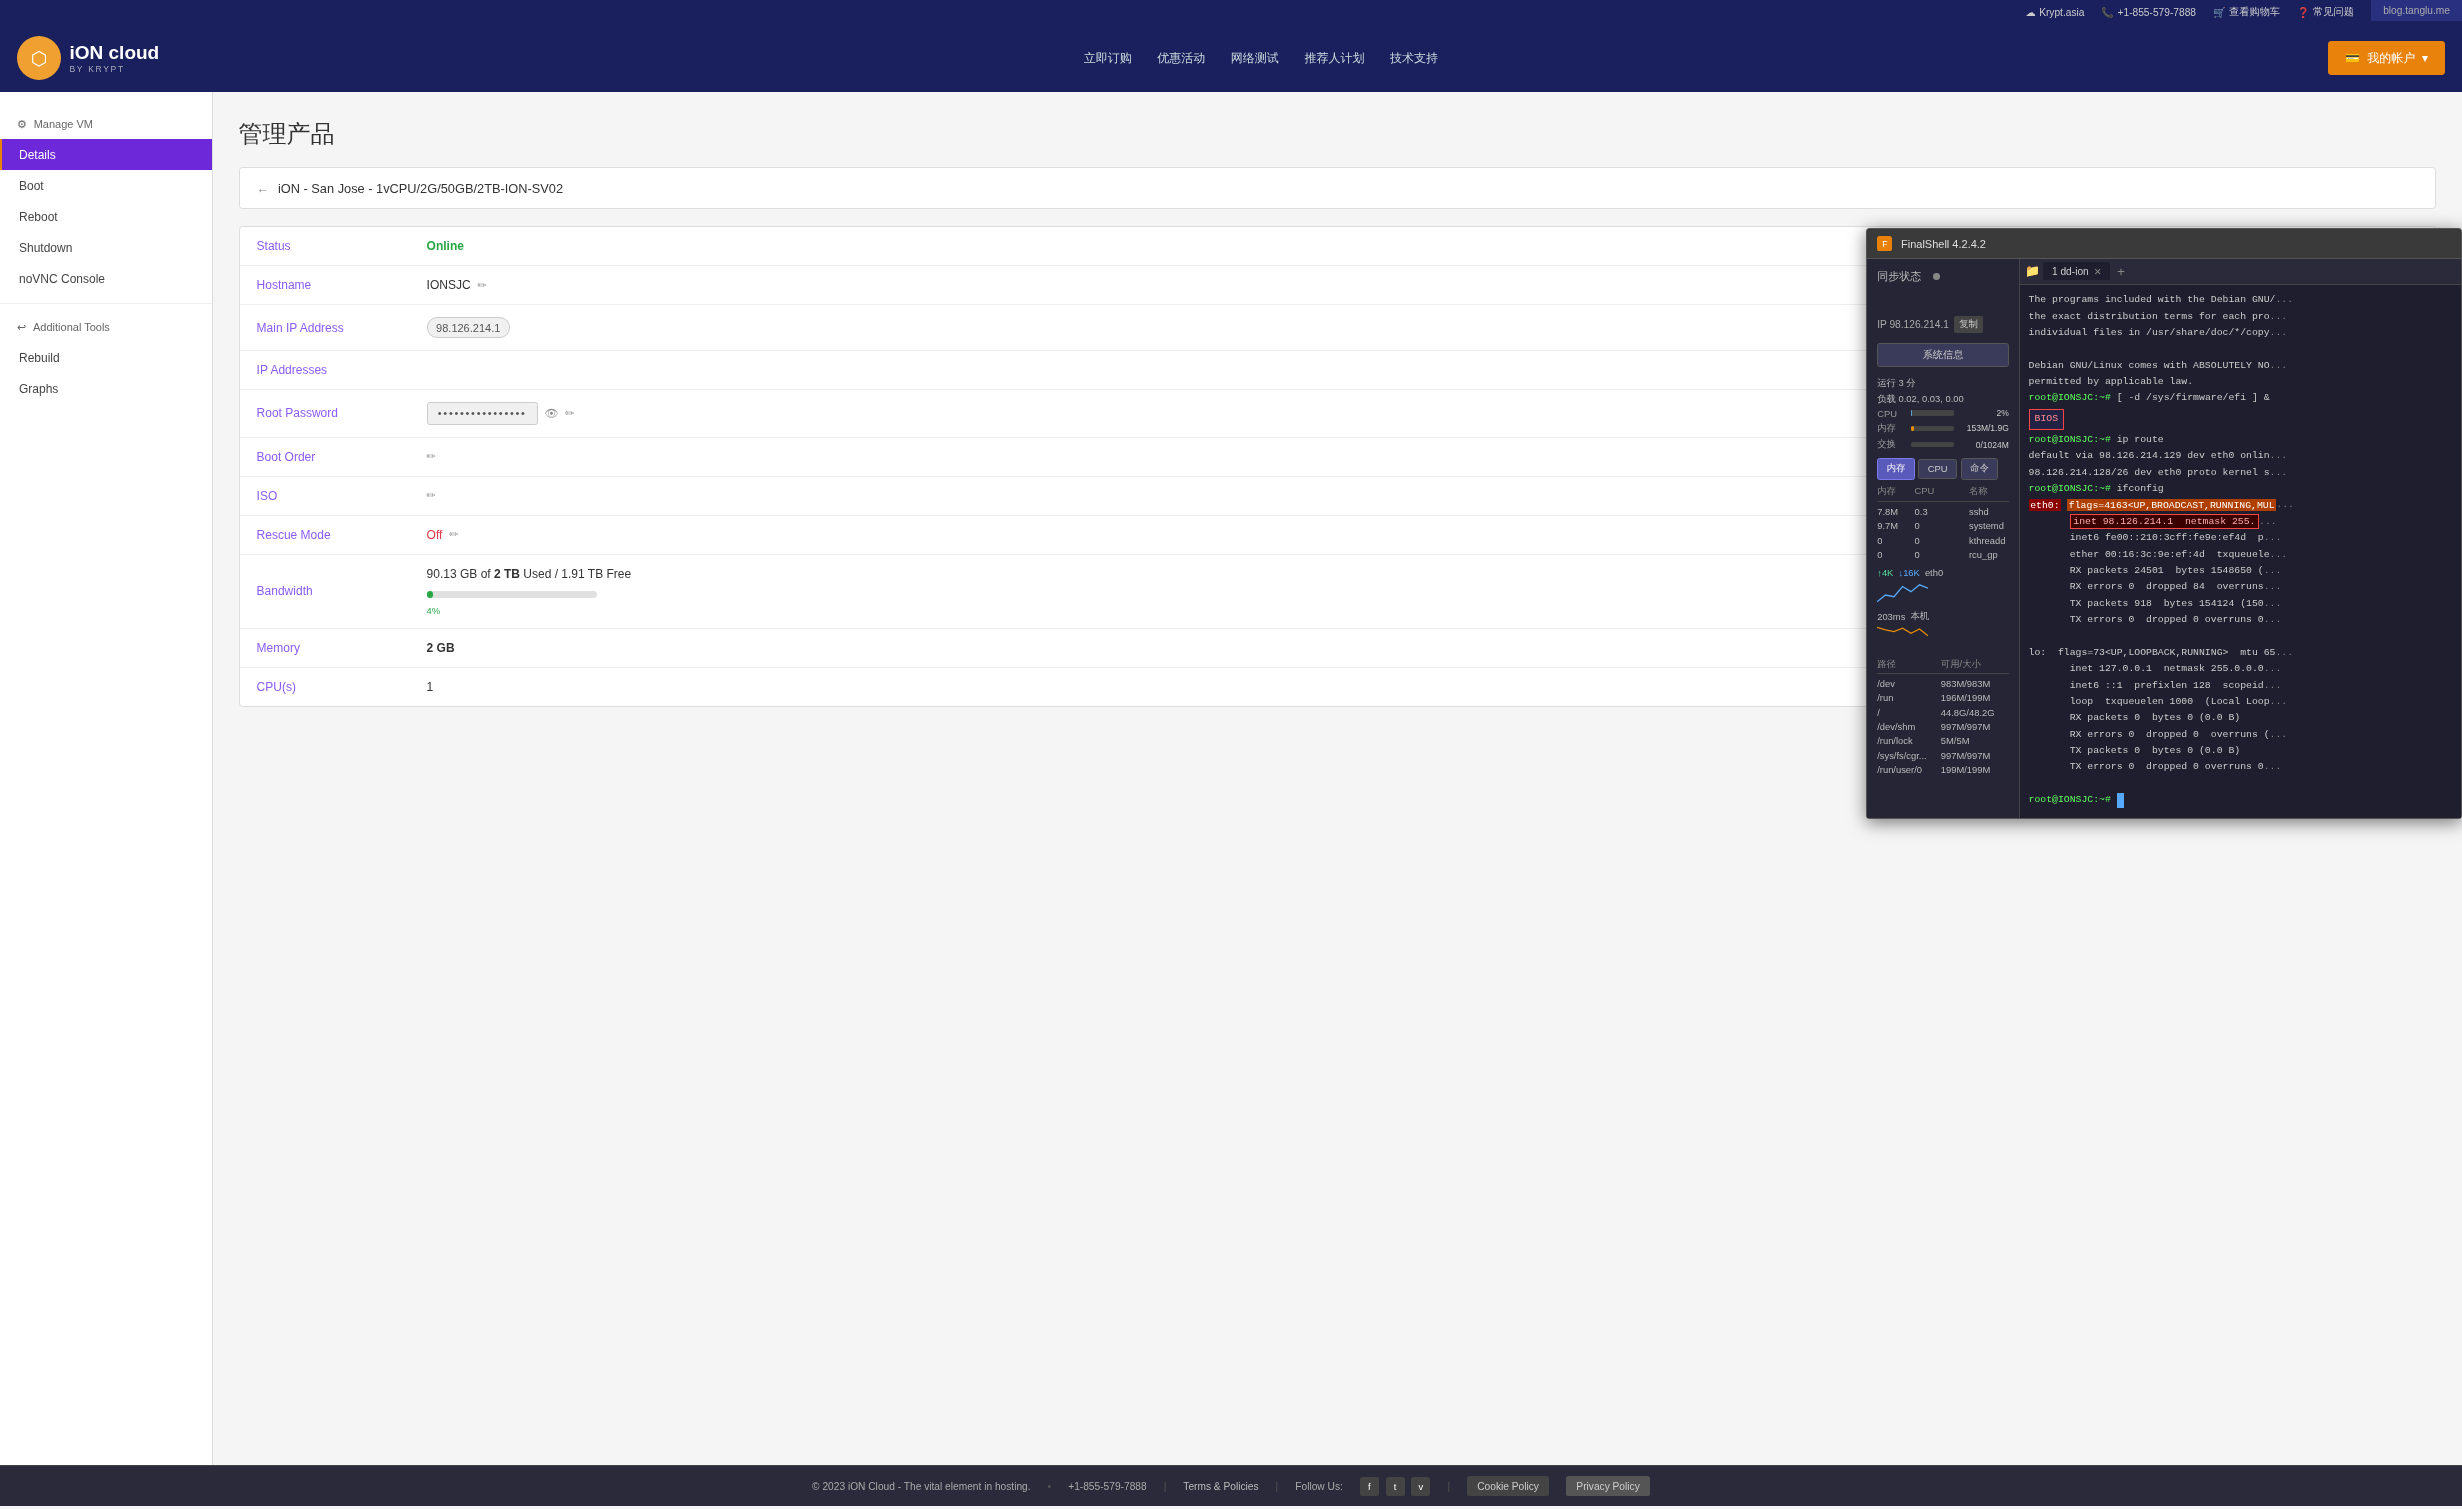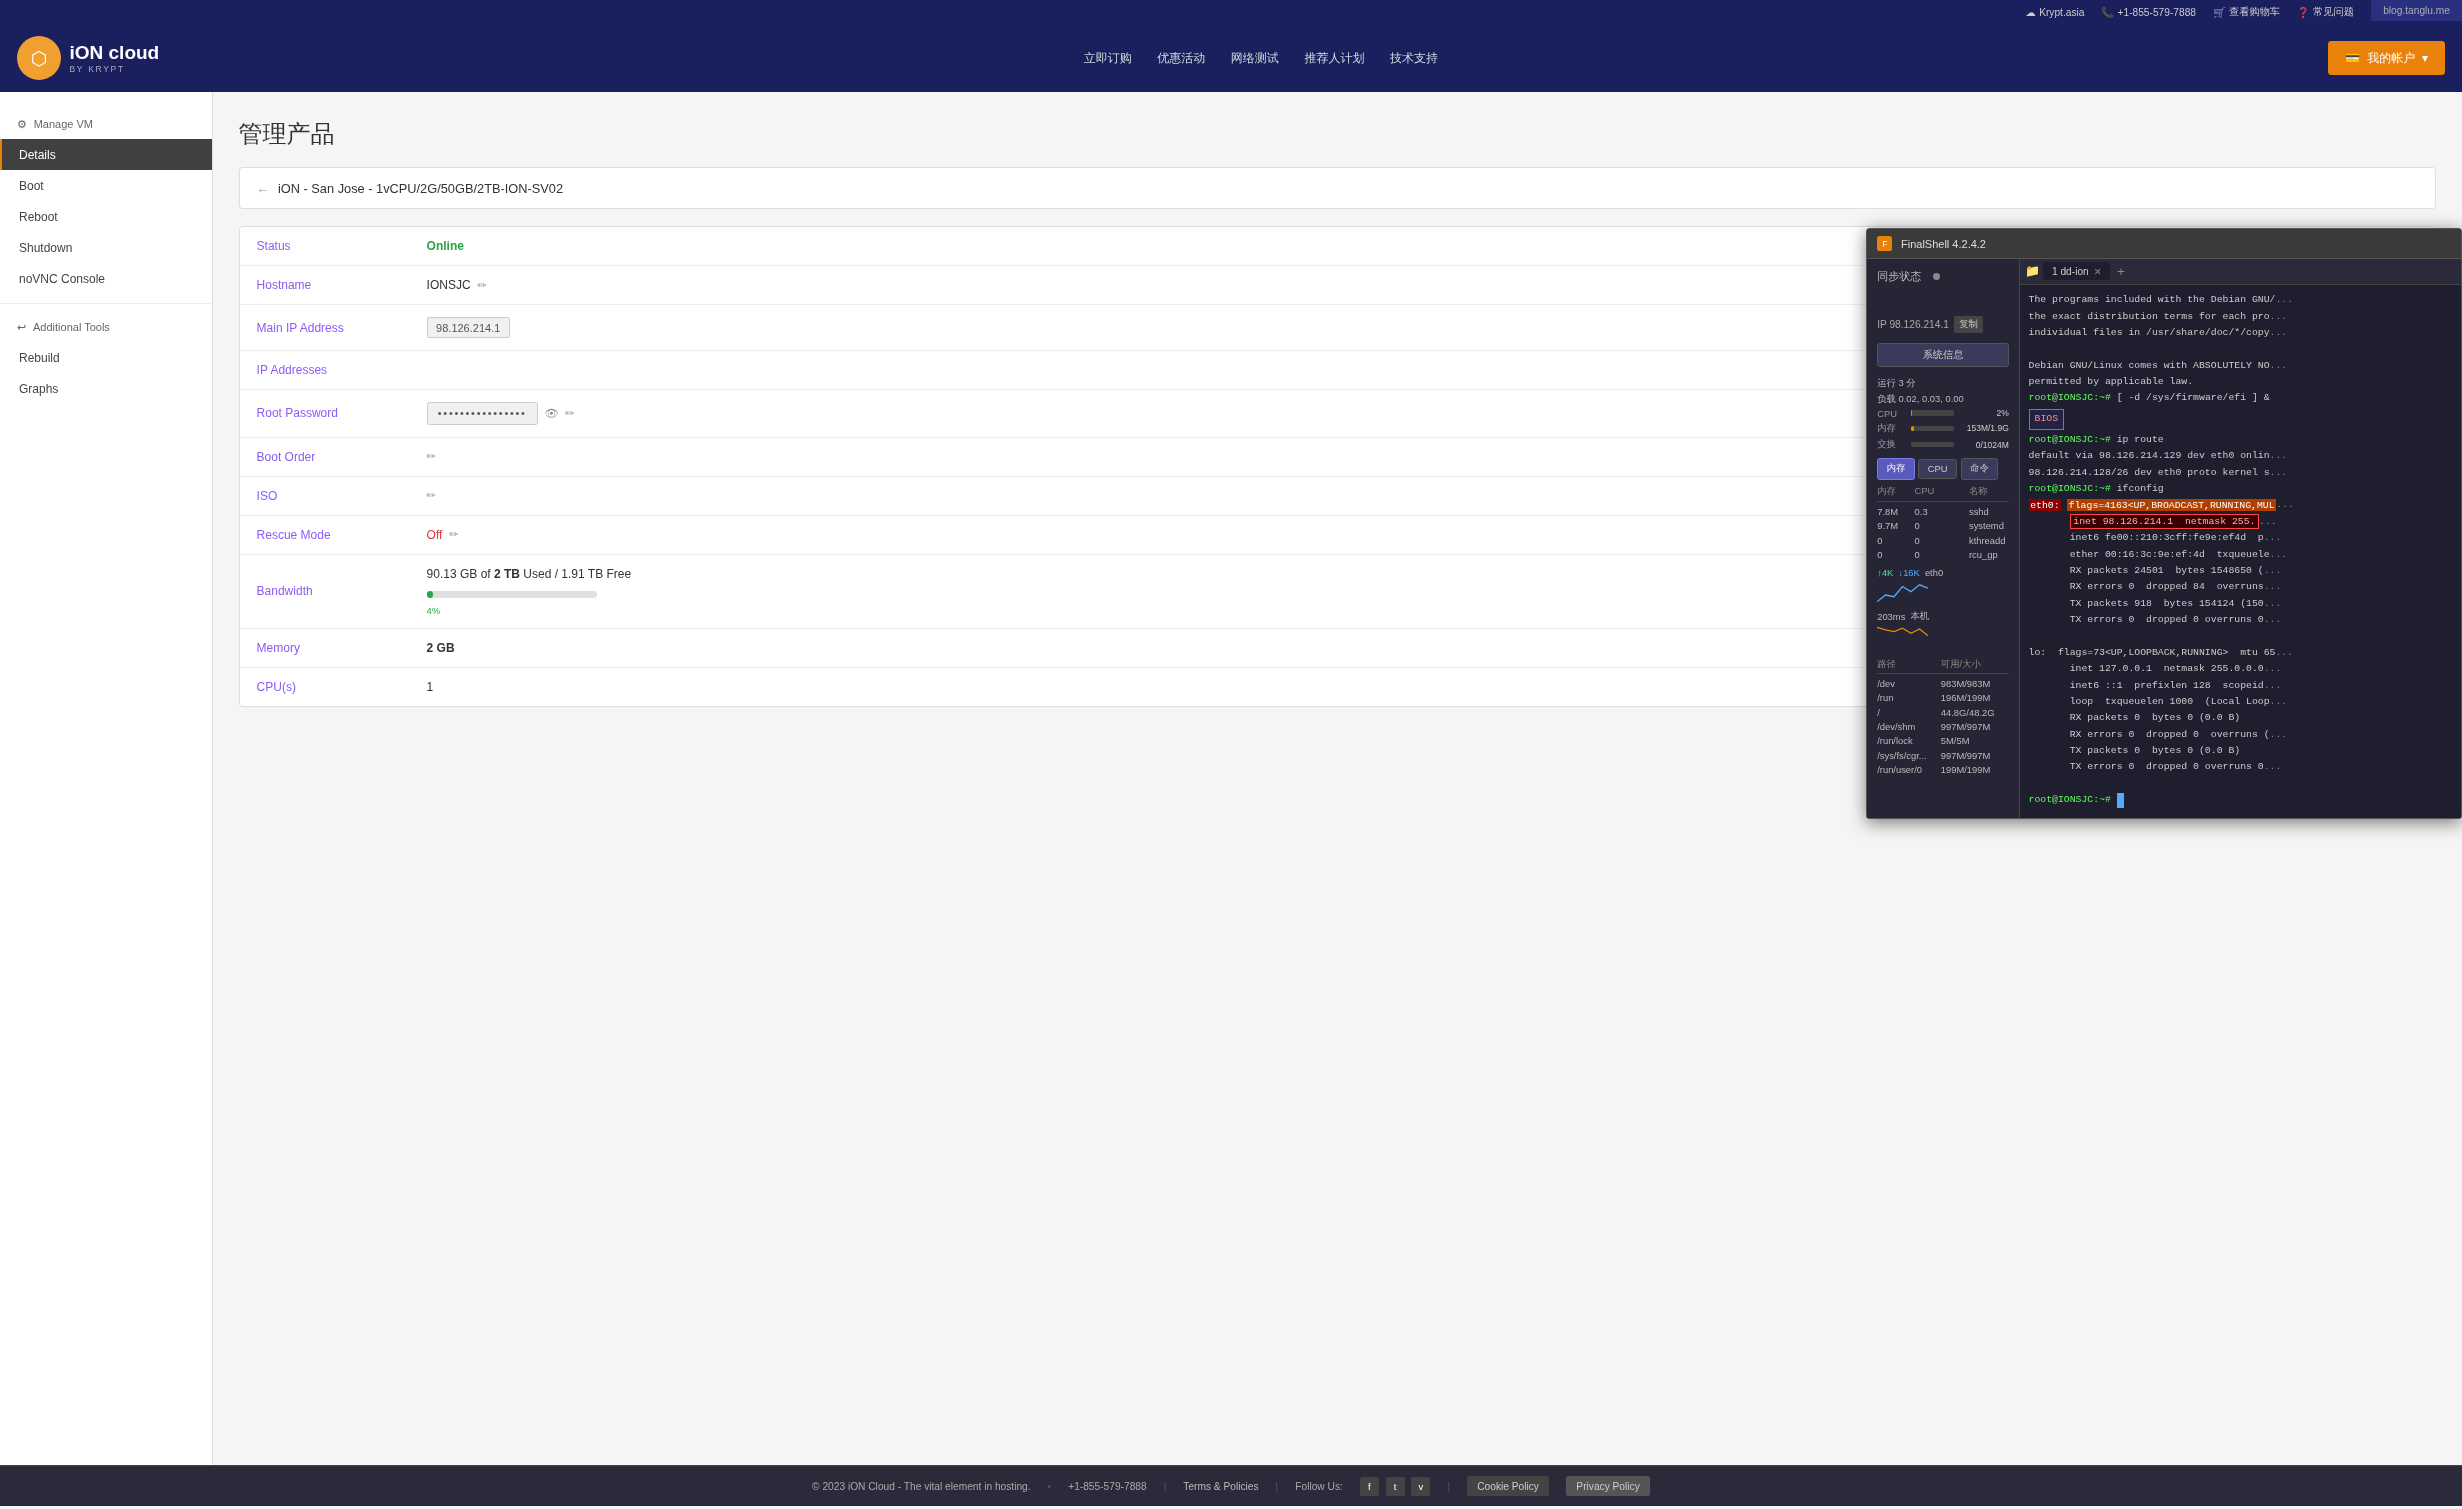--- a/index.html
+++ b/index.html
@@ -83,21 +83,21 @@
       gap: 6.8px;
     }
     .sidebar-item {
       padding: 8.5px 17px;
       cursor: pointer;
       color: #444;
       font-size: 12px;
       border-left: 2.6px solid transparent;
     }
     .sidebar-item.active {
-      background: #404040;
+      background: #6d28d9;
       color: white;
       border-left: 2.6px solid #e8820a;
     }
     .sidebar-divider {
       border: none;
       border-top: 0.9px solid #eee;
       margin: 8.5px 0;
     }
 
     
@@ -153,21 +153,21 @@
       display: flex;
       align-items: center;
       gap: 6.8px;
     }
     .status-online { color: #28a745; font-weight: bold; }
     .edit-icon { color: #888; cursor: pointer; font-size: 11px; }
     .ip-input {
       background: #f0f0f0;
       border: 0.9px solid #ccc;
       padding: 3.4px 8.5px;
-      border-radius: 2px;
+      border-radius: 10px;
       font-size: 11px;
       color: #555;
     }
     .password-field {
       display: flex;
       align-items: center;
       gap: 6.8px;
     }
     .password-dots {
       background: #f0f0f0;

